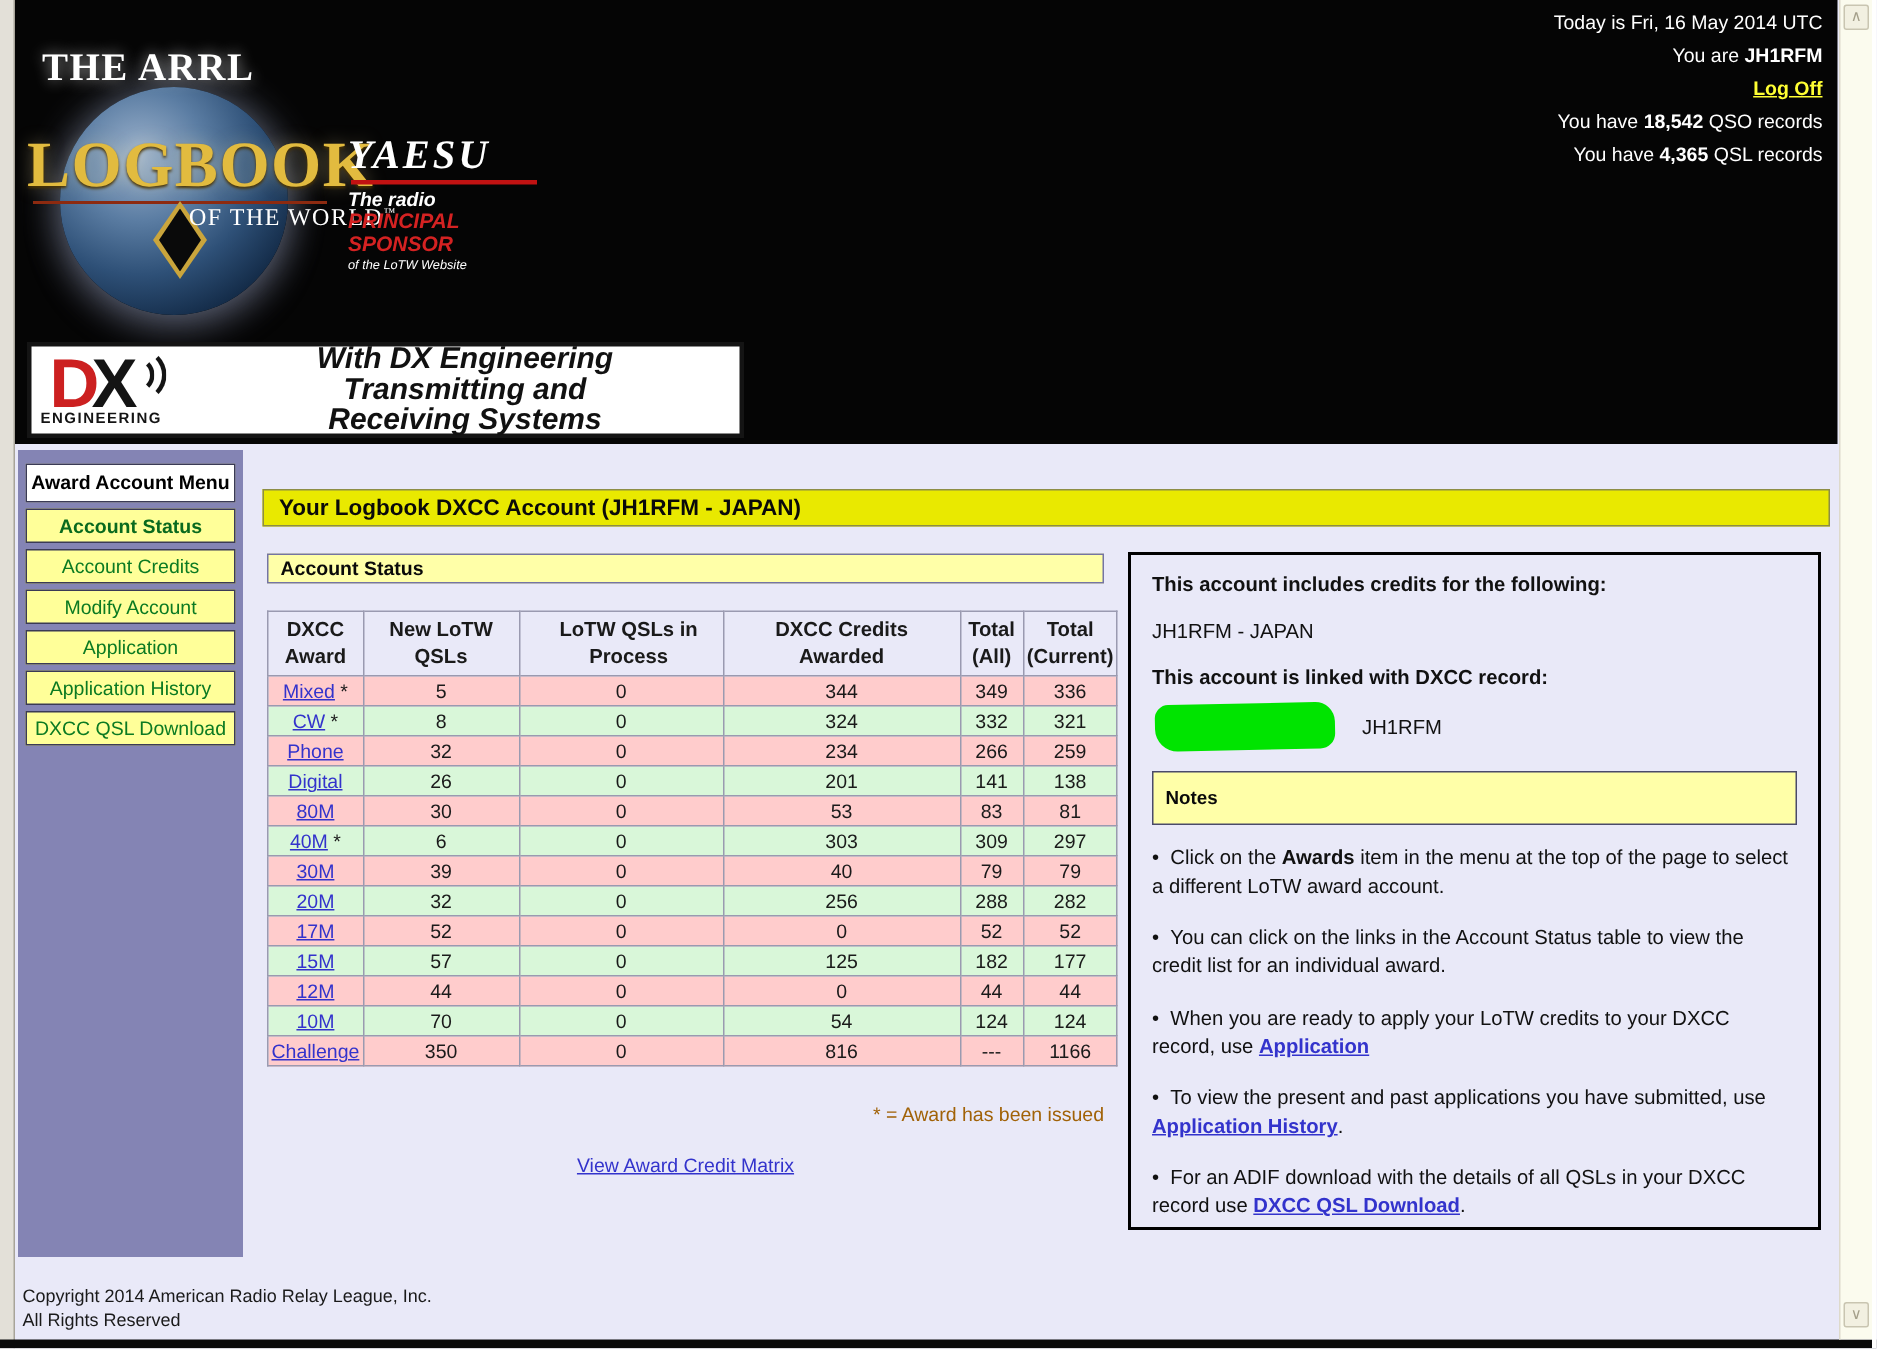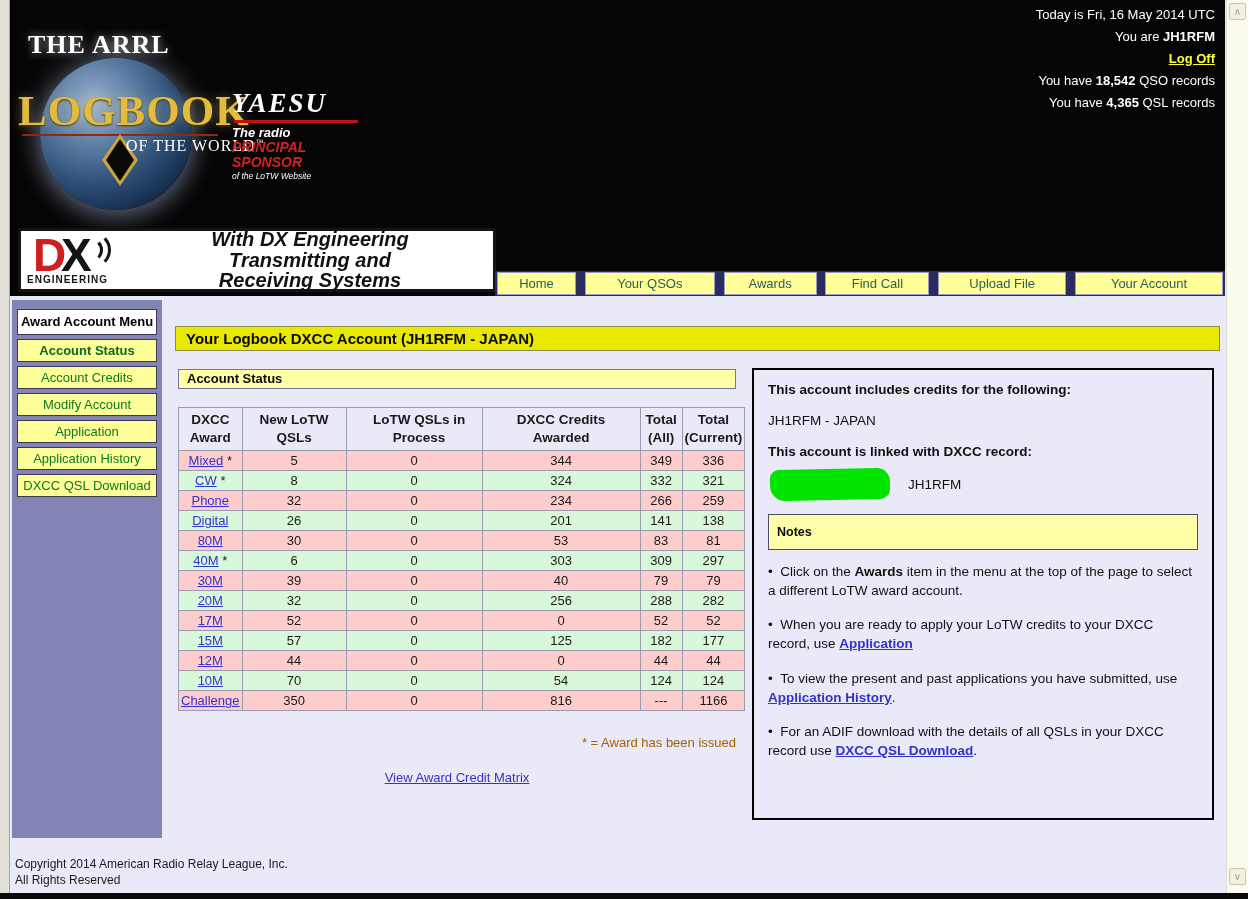--- a/index.html
+++ b/index.html
@@ -168,28 +168,20 @@
         <span class="dx-arc a2"></span>
         <span class="dx-sub">ENGINEERING</span>
       </div>
       <div class="banner-text">
         <div>With DX Engineering</div>
         <div>Transmitting and</div>
         <div>Receiving Systems</div>
       </div>
     </div>
 
-    <div class="nav-bar">
-        <div class="nav-tab" style="width: 79px;">Home</div>
-        <div class="nav-tab" style="width: 130px;">Your QSOs</div>
-        <div class="nav-tab" style="width: 93px;">Awards</div>
-        <div class="nav-tab" style="width: 104px;">Find Call</div>
-        <div class="nav-tab" style="width: 128px;">Upload File</div>
-        <div class="nav-tab" style="width: 148px;">Your Account</div>
-      </div>
   </div>
 
   <div class="sidebar">
     <div class="menu-title">Award Account Menu</div>
   <div class="side-item active">Account Status</div>
       <div class="side-item">Account Credits</div>
       <div class="side-item">Modify Account</div>
       <div class="side-item">Application</div>
       <div class="side-item">Application History</div>
       <div class="side-item">DXCC QSL Download</div>
@@ -326,20 +318,21 @@
     <div class="pline b">This account includes credits for the following:</div>
     <div class="pline">JH1RFM - JAPAN</div>
     <div class="pline b" style="margin-bottom:10px;">This account is linked with DXCC record:</div>
     <div class="record-row">
       <span class="redaction"></span>
       <span>JH1RFM</span>
     </div>
     <div class="notes-bar">Notes</div>
     <div>
         <div class="bullet"><span>•&nbsp;&nbsp;</span><span>Click on the </span><span class="b">Awards</span><span> item in the menu at the top of the page to select a different LoTW award account.</span></div>
+        <div class="bullet"><span>•&nbsp;&nbsp;</span><span>You can click on the links in the Account Status table to view the credit list for an individual award.</span></div>
         <div class="bullet"><span>•&nbsp;&nbsp;</span><span>When you are ready to apply your LoTW credits to your DXCC record, use </span><a href="#" class="note-link">Application</a></div>
         <div class="bullet"><span>•&nbsp;&nbsp;</span><span>To view the present and past applications you have submitted, use </span><a href="#" class="note-link">Application History</a><span>.</span></div>
         <div class="bullet"><span>•&nbsp;&nbsp;</span><span>For an ADIF download with the details of all QSLs in your DXCC record use </span><a href="#" class="note-link">DXCC QSL Download</a><span>.</span></div>
       </div>
   </div>
 
   <div class="footer">
     <div>Copyright 2014 American Radio Relay League, Inc.</div>
     <div>All Rights Reserved</div>
   </div>

